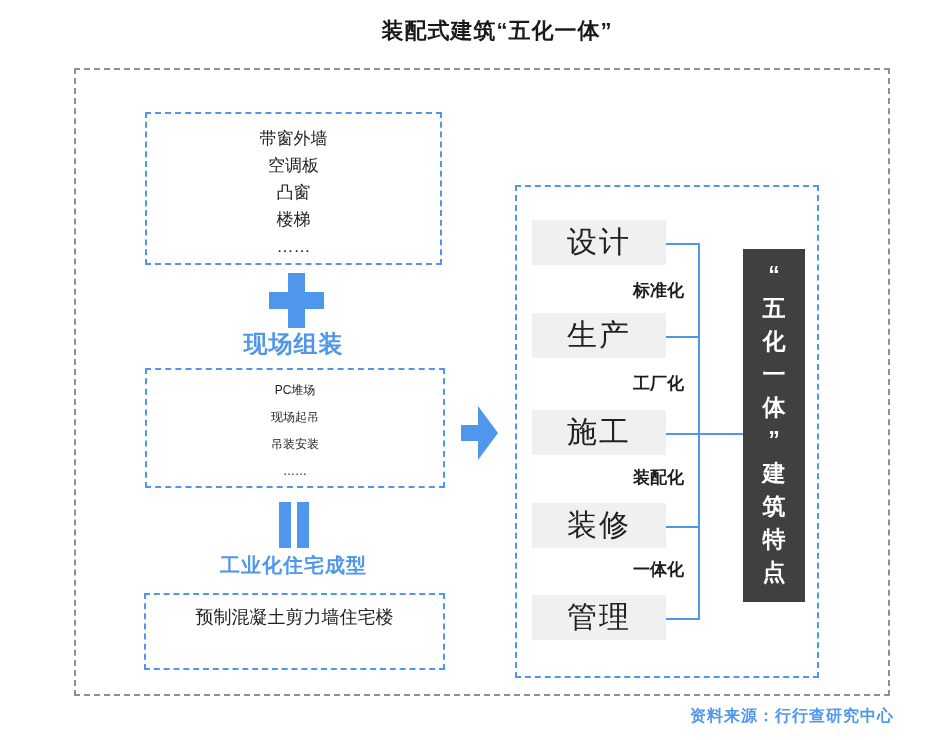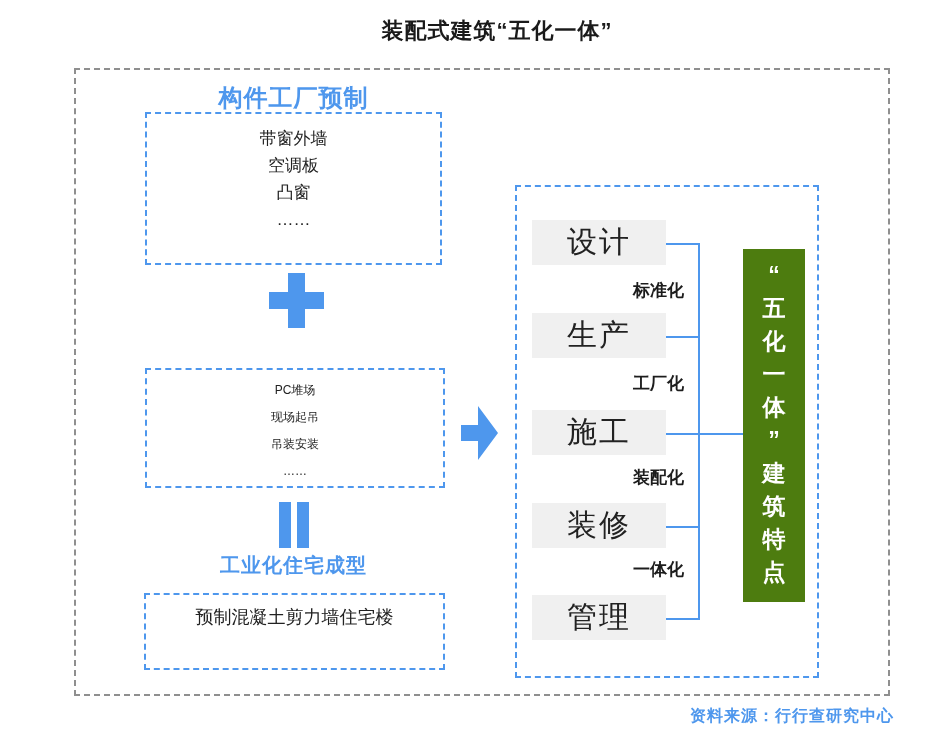--- a/index.html
+++ b/index.html
@@ -53,21 +53,21 @@
   .sb0{top:33px;} .sb1{top:126px;} .sb2{top:223px;} .sb3{top:316px;} .sb4{top:408px;}
   .stage-suffix{
     position:absolute;left:16px;width:151px;text-align:right;
     font-size:17px;font-weight:600;color:#1c1c1c;
   }
   .sf0{top:92px;} .sf1{top:185px;} .sf2{top:279px;} .sf3{top:371px;} .sf4{top:466px;}
   .conn-h{position:absolute;left:149px;width:34px;height:2px;background:#4E97ED;}
   .ch0{top:56px;} .ch1{top:149px;} .ch2{top:246px;width:78px;} .ch3{top:339px;} .ch4{top:431px;}
   .conn-trunk{position:absolute;left:181px;top:56px;width:2px;height:377px;background:#4E97ED;}
   .result-box{
-    position:absolute;left:226px;top:62px;width:62px;height:353px;background:#4d7c0f;
+    position:absolute;left:226px;top:62px;width:62px;height:353px;background:#404040;
     display:flex;justify-content:center;align-items:flex-start;padding-top:0;
   }
   .result-text{
     display:inline-block;width:26px;margin-top:10px;text-align:center;
     color:#ffffff;font-size:23px;font-weight:bold;line-height:33px;
     word-break:break-all;line-break:anywhere;
   }
   .source{
     position:absolute;top:706px;right:68px;color:#4E97ED;
     font-size:16px;font-weight:bold;letter-spacing:1px;
@@ -75,30 +75,31 @@
 </style>
 </head>
 <body>
 
 <div class="page">
 
   <div class="title">装配式建筑“五化一体”</div>
 
   <div class="outer-frame"></div>
 
-  <div class="flow-heading h1">构件工厂预制</div>
   <div class="dashed-box box1">
     <div>带窗外墙</div>
     <div>空调板</div>
     <div>凸窗</div>
+    <div>楼梯</div>
     <div>……</div>
   </div>
 
   <div class="plus-icon"></div>
 
+  <div class="flow-heading h2">现场组装</div>
   <div class="dashed-box box2">
     <div>PC堆场</div>
     <div>现场起吊</div>
     <div>吊装安装</div>
     <div>……</div>
   </div>
 
   <div class="equals-icon"></div>
 
   <div class="flow-heading h3">工业化住宅成型</div>

